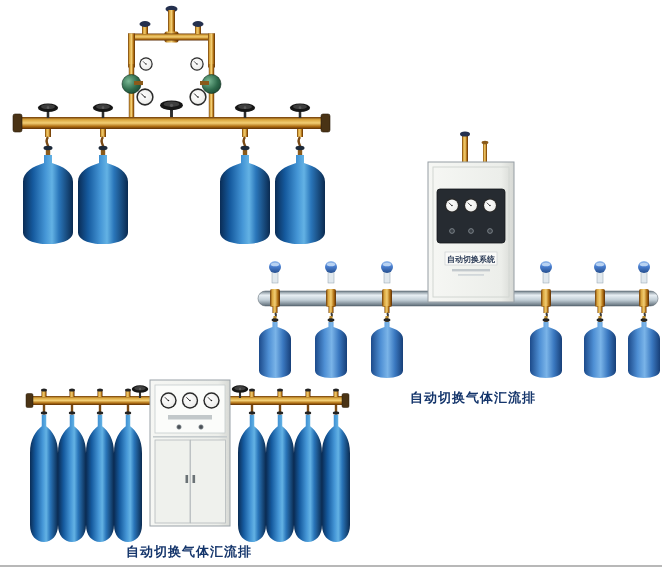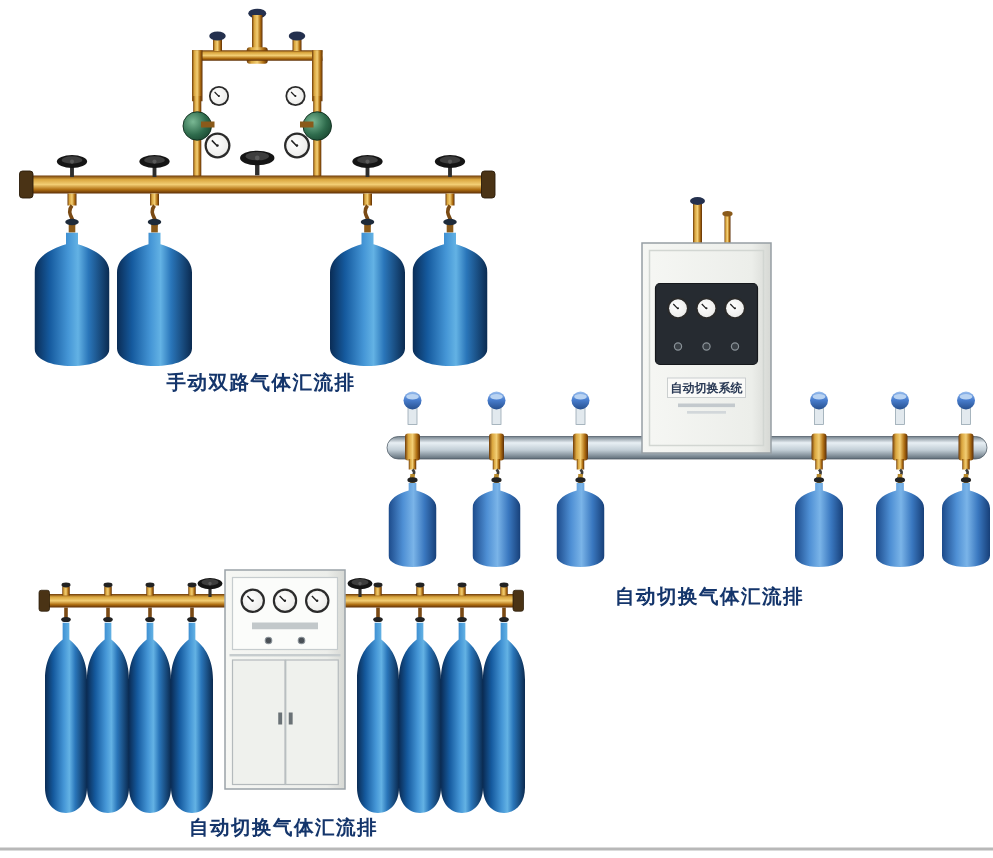--- a/index.html
+++ b/index.html
@@ -235,18 +235,17 @@
       <circle cx="201" cy="427" r="2.2" fill="#4a5056" stroke="#8a9298" stroke-width="0.7"></circle>
       <rect x="153" y="436" width="74" height="1.6" fill="#c6ccce"></rect>
       <rect x="155" y="440" width="35" height="83" fill="#eff1ed" stroke="#b4babc" stroke-width="0.8"></rect>
       <rect x="190.5" y="440" width="35" height="83" fill="#eff1ed" stroke="#b4babc" stroke-width="0.8"></rect>
       <rect x="185.5" y="475" width="2.6" height="8" fill="#6a7276"></rect>
       <rect x="192.5" y="475" width="2.6" height="8" fill="#6a7276"></rect>
     </g>
   </g>
 </svg>
 
-<div class="caption" id="cap1">手动双路气体汇流排</div>
 <div class="caption" id="cap2">自动切换气体汇流排</div>
 <div class="caption" id="cap3">自动切换气体汇流排</div>
 <div class="bottom-rule"></div>
 
 </div>
 
 </body></html>

